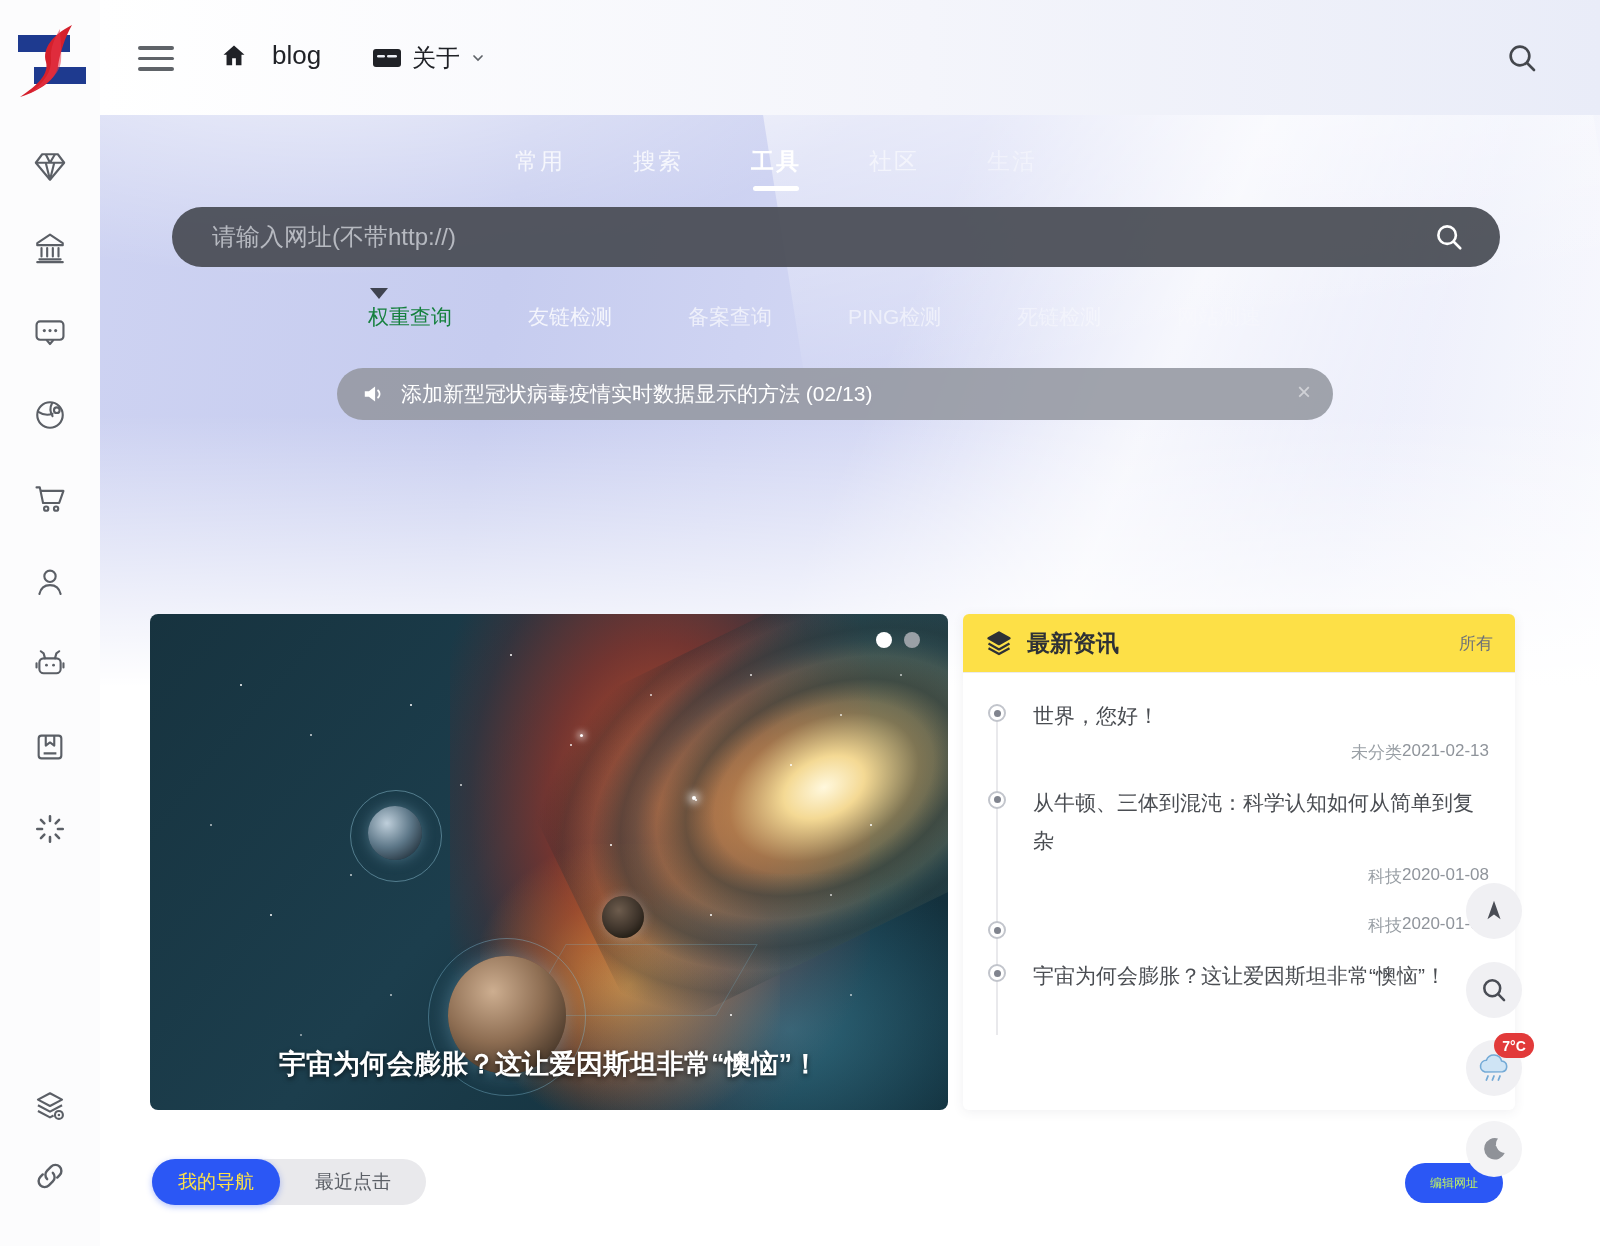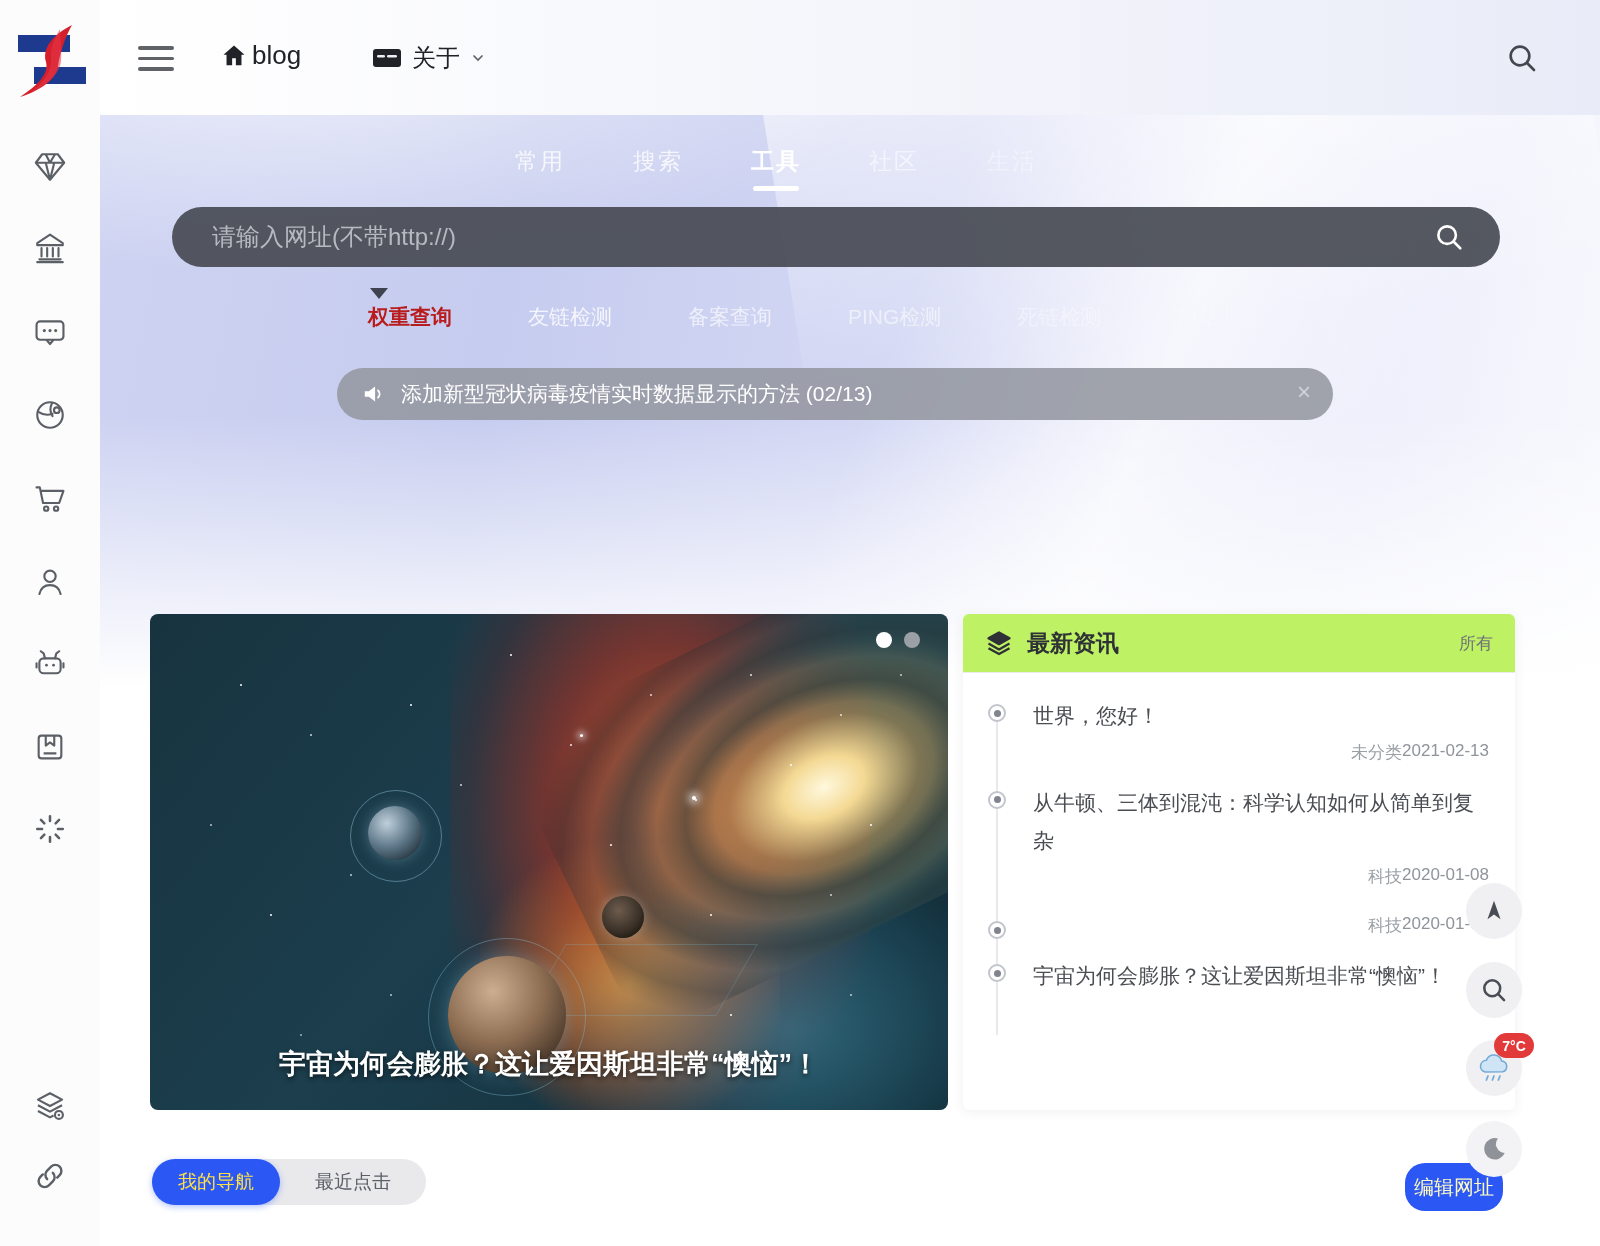--- a/index.html
+++ b/index.html
@@ -15,21 +15,21 @@
   .hero::before{content:"";position:absolute;left:-60px;top:-140px;width:900px;height:420px;
     background:radial-gradient(ellipse at 30% 30%, rgba(255,255,255,.85), rgba(255,255,255,0) 70%);}
   .hero::after{content:"";position:absolute;right:0;top:40px;width:820px;height:300px;transform:rotate(-9deg);
     background:linear-gradient(to bottom, rgba(255,255,255,.55), rgba(255,255,255,0));}
 
   
   .topbar{position:absolute;left:100px;top:0;width:1500px;height:115px;z-index:3;
     background:linear-gradient(to right,#ffffff 0%,#f4f5fb 55%,#e9ecf8 100%);}
   .hamburger{position:absolute;left:38px;top:46px;width:36px;cursor:pointer;}
   .hamburger i{display:block;height:3.5px;background:#5f6368;border-radius:2px;margin-bottom:7px;}
-  .home-group{position:absolute;left:120px;top:40px;display:flex;align-items:center;gap:4px;cursor:pointer;}
+  .home-group{position:absolute;left:120px;top:40px;display:flex;align-items:center;gap:24px;cursor:pointer;}
   .home-label{font-size:26px;color:#202227;}
   .about-group{position:absolute;left:272px;top:42px;display:flex;align-items:center;gap:10px;cursor:pointer;}
   .about-label{font-size:24px;color:#202227;}
   .top-search{position:absolute;right:62px;top:42px;cursor:pointer;}
 
   
   .sidebar{position:absolute;left:0;top:0;width:100px;height:1246px;background:#fcfcfd;z-index:5;}
   .logo{position:absolute;left:10px;top:18px;width:80px;height:82px;cursor:pointer;}
   .side-icon{position:absolute;left:33px;width:34px;height:34px;color:#5b5f66;cursor:pointer;}
 
@@ -47,21 +47,21 @@
   .searchbar input{flex:1;background:transparent;border:none;outline:none;margin-left:38px;
     font-size:24px;color:#e8e8ec;font-family:"Liberation Sans","DejaVu Sans",sans-serif;}
   .searchbar input::placeholder{color:#b6b9c0;}
   .searchbar .mag{margin-right:36px;}
   .caret{position:absolute;left:370px;top:288px;width:0;height:0;z-index:2;
     border-left:9px solid transparent;border-right:9px solid transparent;border-top:11px solid #3f4350;}
 
   
   .tool-tabs{position:absolute;left:368px;top:303px;display:flex;gap:76px;z-index:2;}
   .tool-tab{font-size:21px;color:rgba(255,255,255,.8);cursor:pointer;white-space:nowrap;}
-  .tool-tab.active{color:#b91c1c;font-weight:bold;}
+  .tool-tab.active{color:#15803d;font-weight:normal;}
   .tool-tab:nth-child(3){color:rgba(255,255,255,.66);}
   .tool-tab:nth-child(4){color:rgba(255,255,255,.55);}
   .tool-tab:nth-child(5){color:rgba(255,255,255,.38);}
   .tool-tab:nth-child(6){color:rgba(255,255,255,.20);}
 
   
   .announce{position:absolute;left:337px;top:368px;width:996px;height:52px;border-radius:26px;z-index:2;
     background:rgba(148,151,161,.88);display:flex;align-items:center;cursor:pointer;}
   .announce .spk{margin-left:24px;}
   .announce-text{margin-left:14px;font-size:21px;color:#fff;}
@@ -100,39 +100,39 @@
   .star-big2{position:absolute;left:430px;top:120px;width:3px;height:3px;border-radius:50%;background:#fff;box-shadow:0 0 7px 2px rgba(255,255,255,.8);}
   .carousel-caption{position:absolute;left:49px;bottom:22px;width:700px;text-align:center;
     font-size:27px;font-weight:600;color:#fff;line-height:1.75;text-shadow:0 2px 5px rgba(0,0,0,.65);}
   .dots{position:absolute;right:28px;top:18px;display:flex;gap:12px;}
   .dot{width:16px;height:16px;border-radius:50%;background:#9aa0a6;cursor:pointer;}
   .dot.active{background:#fff;}
 
   
   .news{position:absolute;left:963px;top:614px;width:552px;height:496px;background:#fff;border-radius:6px;z-index:2;
     box-shadow:0 2px 12px rgba(60,64,90,.08);overflow:hidden;}
-  .news-head{height:58px;background:#bef264;border-bottom:1px solid #ebebee;display:flex;align-items:center;padding:0 22px;position:relative;}
+  .news-head{height:58px;background:#fde047;border-bottom:1px solid #ebebee;display:flex;align-items:center;padding:0 22px;position:relative;}
   .news-title{margin-left:14px;font-size:23px;font-weight:bold;color:#2e3136;}
   .news-all{position:absolute;right:22px;font-size:17px;color:#6d7178;cursor:pointer;}
   .news-list{position:relative;padding:24px 0 0 0;}
   .news-list::before{content:"";position:absolute;left:33px;top:36px;bottom:-20px;width:2px;background:#e9e9ec;}
   .news-item{position:relative;padding:0 26px 20px 70px;cursor:pointer;}
   .bullet{position:absolute;left:25px;top:7px;width:14px;height:14px;border:2px solid #c2c5cc;border-radius:50%;background:#fff;z-index:1;}
   .bullet::after{content:"";position:absolute;left:3.5px;top:3.5px;width:7px;height:7px;border-radius:50%;background:#80848e;}
   .news-item-title{font-size:21px;color:#4a4d52;line-height:1.8;}
   .news-meta{display:flex;justify-content:flex-end;margin-top:6px;font-size:17px;color:#9aa0a6;}
   .news-date{color:#8f949b;}
 
   
   .toggle{position:absolute;left:152px;top:1159px;height:46px;width:274px;background:#e9e9ec;border-radius:23px;z-index:2;display:flex;align-items:center;}
   .toggle-active{height:46px;padding:0 26px;background:#2b57f5;border-radius:23px;color:#fde047;font-size:19px;
     display:flex;align-items:center;cursor:pointer;box-shadow:0 2px 6px rgba(43,87,245,.35);}
   .toggle-inactive{flex:1;text-align:center;font-size:19px;color:#5b5f66;cursor:pointer;}
-  .edit-btn{position:absolute;left:1405px;top:1163px;width:98px;height:48px;background:#2b57f5;border-radius:20px;z-index:6;
-    color:#fef9c3;font-size:20px;display:flex;align-items:center;justify-content:center;cursor:pointer;}
+  .edit-btn{position:absolute;left:1405px;top:1163px;width:98px;height:40px;background:#2b57f5;border-radius:20px;z-index:6;
+    color:#bef264;font-size:12px;display:flex;align-items:center;justify-content:center;cursor:pointer;}
 
   
   .fab{position:absolute;left:1466px;width:56px;height:56px;border-radius:50%;background:#f0f0f3;z-index:7;
     display:flex;align-items:center;justify-content:center;cursor:pointer;}
   .fab.top{top:883px;} .fab.srch{top:962px;} .fab.wthr{top:1040px;} .fab.moon{top:1121px;background:#f3f3f5;}
   .badge{position:absolute;top:-7px;right:-12px;min-width:40px;height:25px;background:#e23a3a;border-radius:13px;
     color:#fff;font-size:14px;font-weight:bold;display:flex;align-items:center;justify-content:center;}
 </style>
 </head>
 <body>

